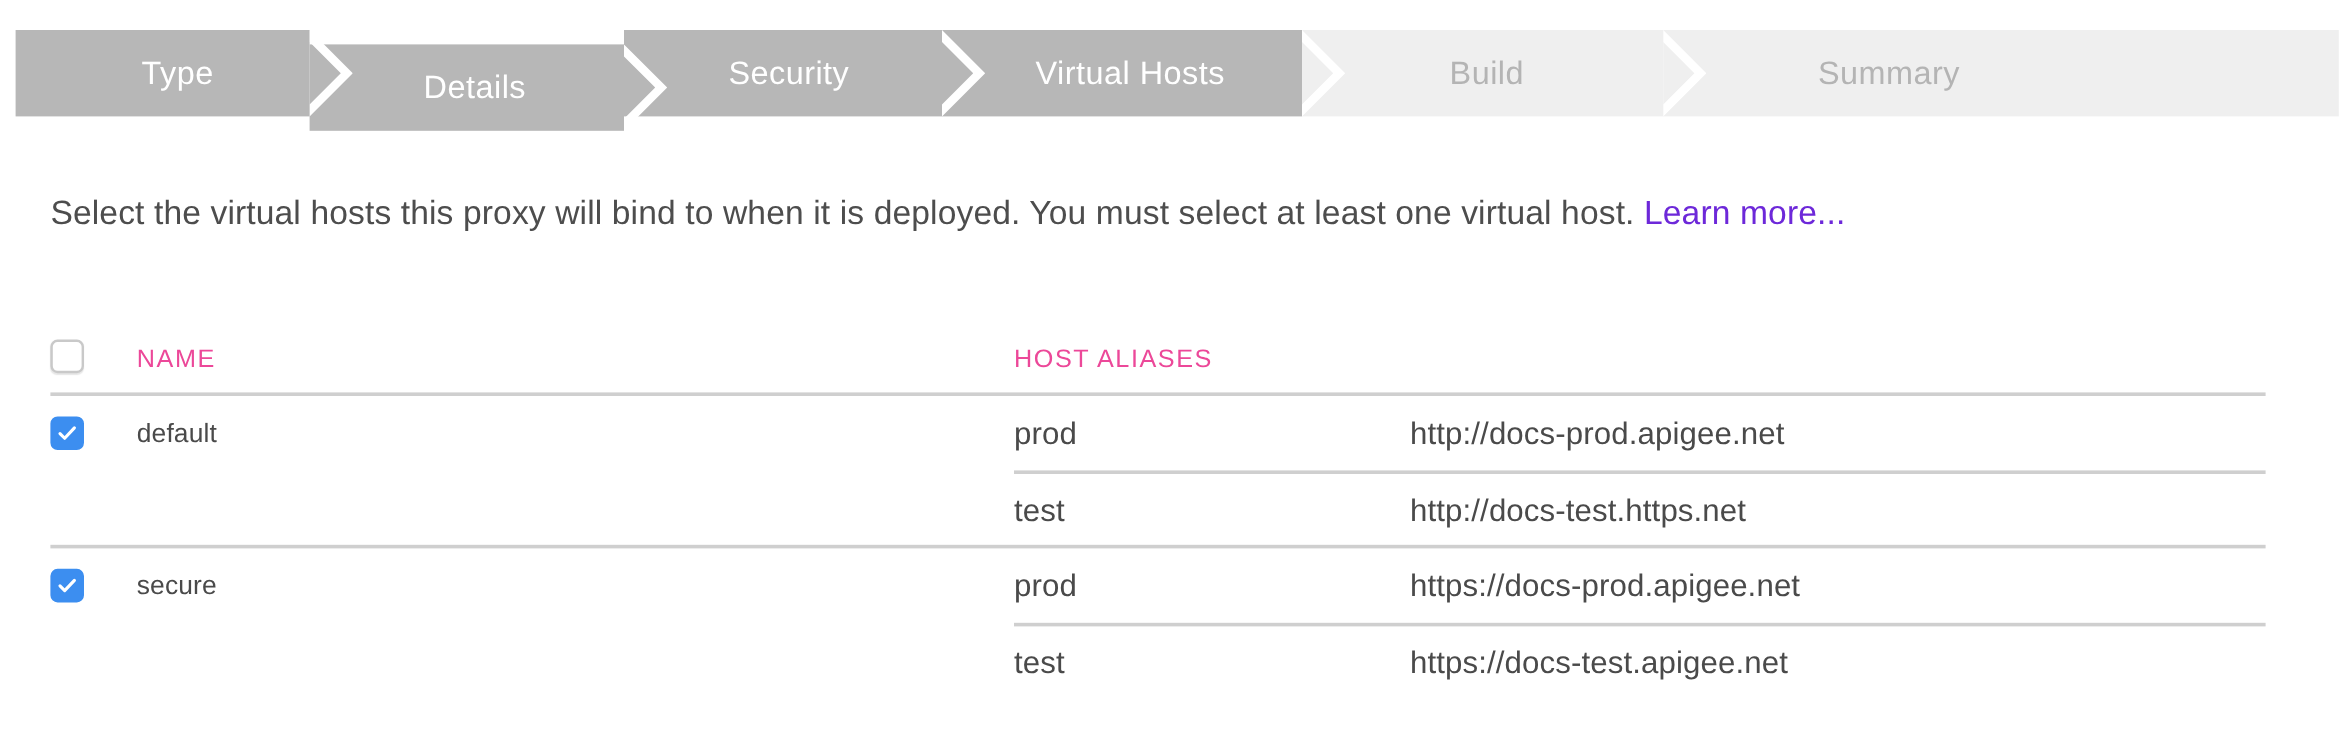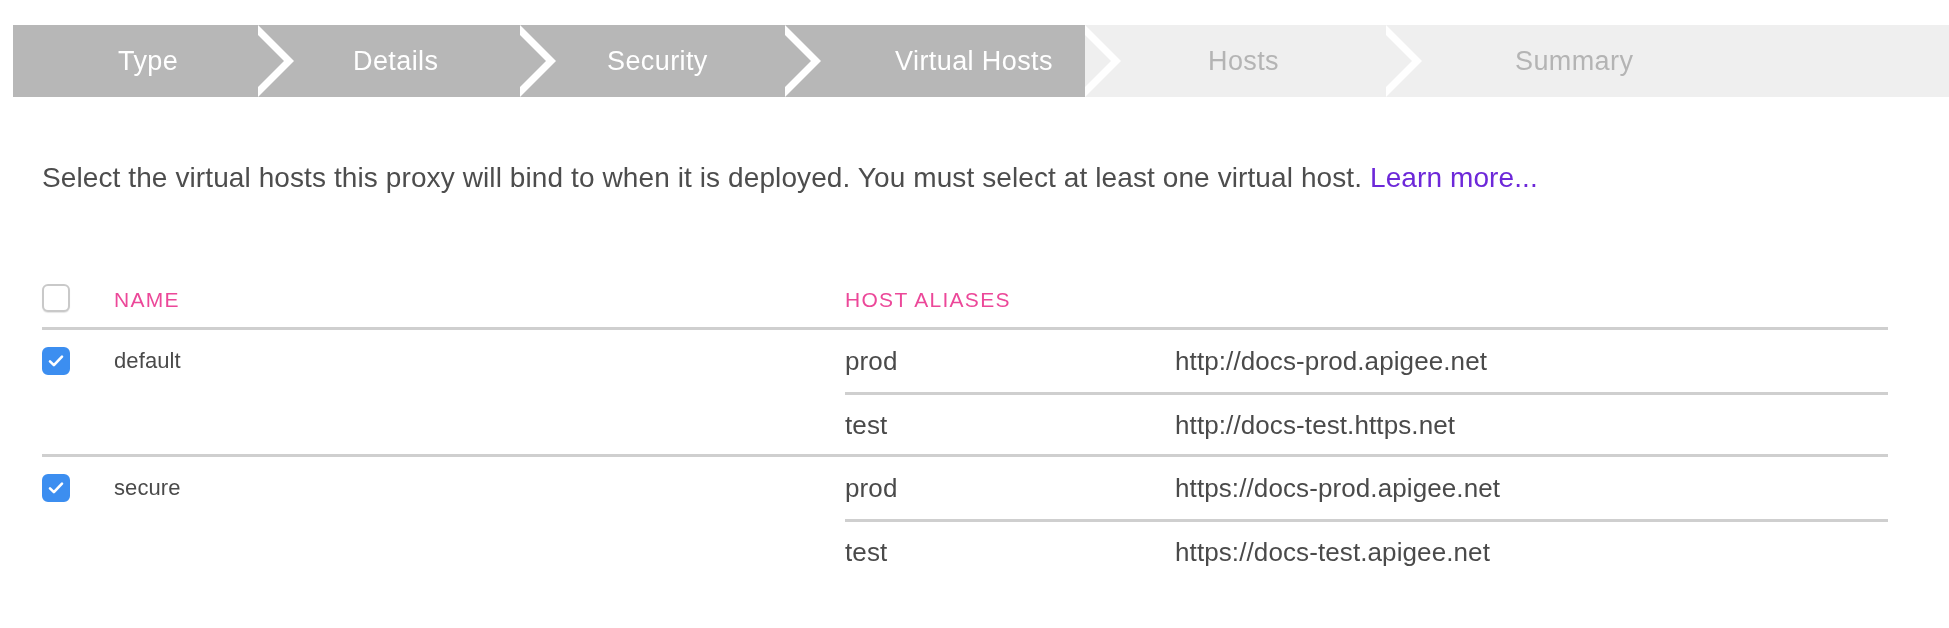--- a/index.html
+++ b/index.html
@@ -159,49 +159,49 @@
 
   <div class="step active" style="width:245px; padding-left:105px;">
     <span class="step-label">Type</span>
     <span class="notch">
       <svg width="36" height="72" viewBox="0 0 36 72">
           <path d="M0 0 L36 36 L0 72 L0 62 L26 36 L0 10 Z" fill="#ffffff"></path>
         </svg>
     </span>
   </div>
 
-  <div class="step active" style="width:262px; padding-left:95px;">
+  <div class="step active" style="width:262px; padding-left:95px;margin-top:12px;">
     <span class="step-label">Details</span>
     <span class="notch">
       <svg width="36" height="72" viewBox="0 0 36 72">
           <path d="M0 0 L36 36 L0 72 L0 62 L26 36 L0 10 Z" fill="#ffffff"></path>
         </svg>
     </span>
   </div>
 
   <div class="step active" style="width:265px; padding-left:87px;">
     <span class="step-label">Security</span>
     <span class="notch">
       <svg width="36" height="72" viewBox="0 0 36 72">
           <path d="M0 0 L36 36 L0 72 L0 62 L26 36 L0 10 Z" fill="#ffffff"></path>
         </svg>
     </span>
   </div>
 
-  <div class="step active" style="width:300px; padding-left:78px;justify-content:center;">
+  <div class="step active" style="width:300px; padding-left:78px;">
     <span class="step-label">Virtual Hosts</span>
     <span class="notch">
       <svg width="36" height="72" viewBox="0 0 36 72">
           <path d="M0 0 L36 36 L0 72 L0 62 L26 36 L0 10 Z" fill="#ffffff"></path>
         </svg>
     </span>
   </div>
 
   <div class="step inactive" style="width:301px; padding-left:123px;">
-    <span class="step-label">Hosts</span>
+    <span class="step-label">Build</span>
     <span class="notch">
       <svg width="36" height="72" viewBox="0 0 36 72">
           <path d="M0 0 L36 36 L0 72 L0 62 L26 36 L0 10 Z" fill="#ffffff"></path>
         </svg>
     </span>
   </div>
 
   <div class="step inactive" style="width:563px; padding-left:129px;">
     <span class="step-label">Summary</span>
   </div>

